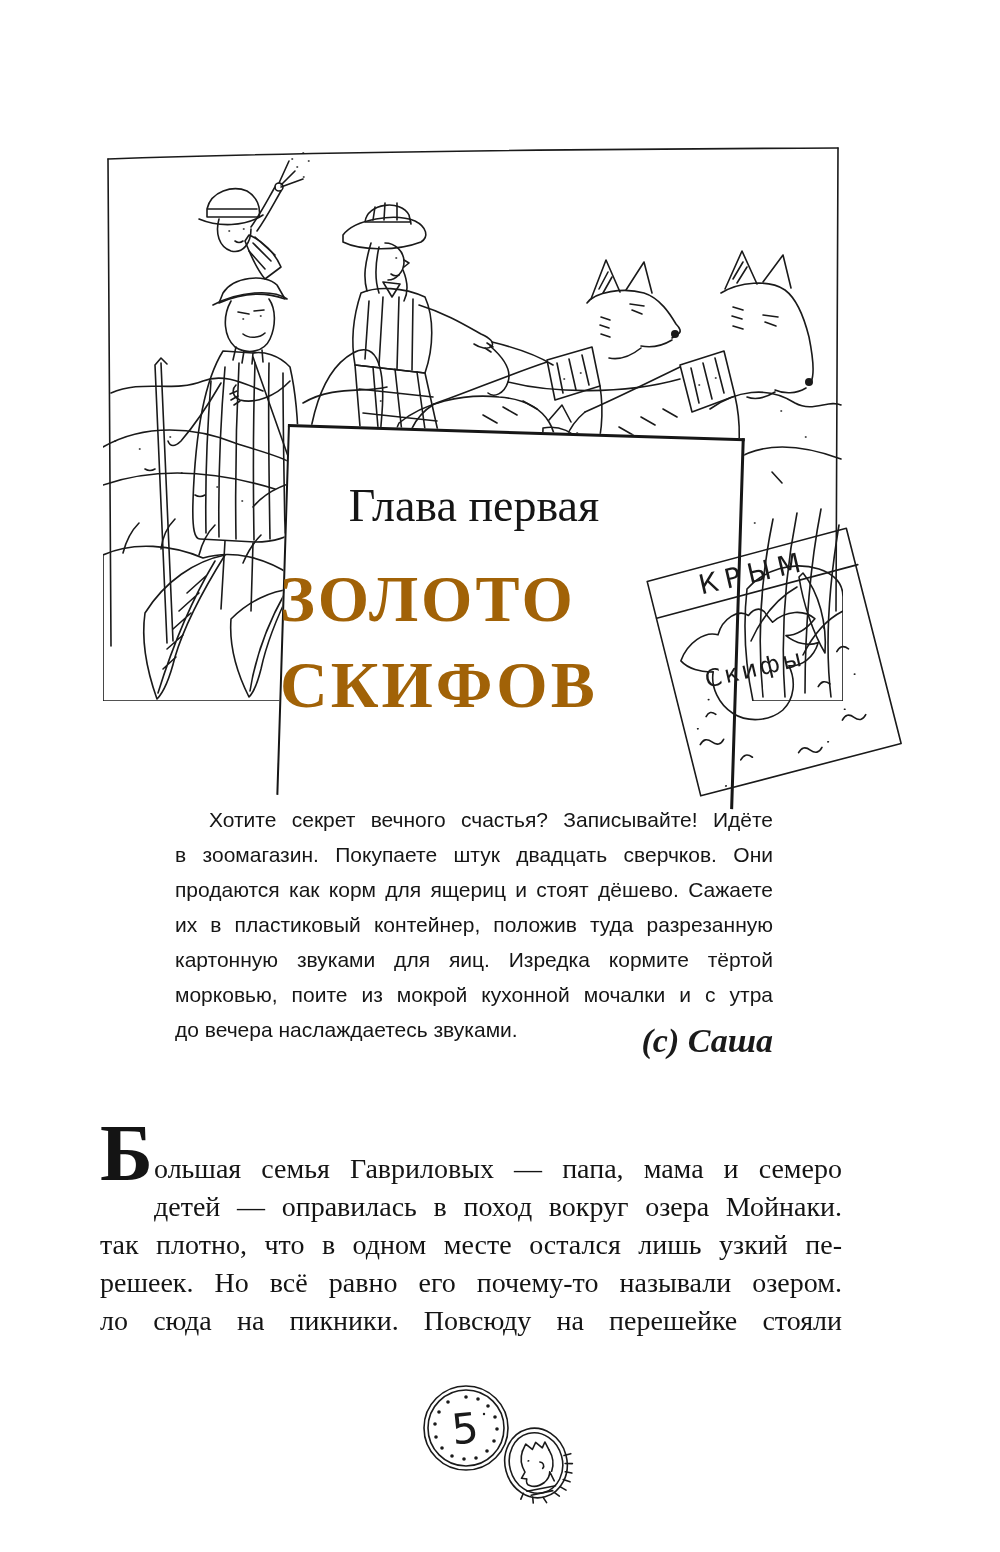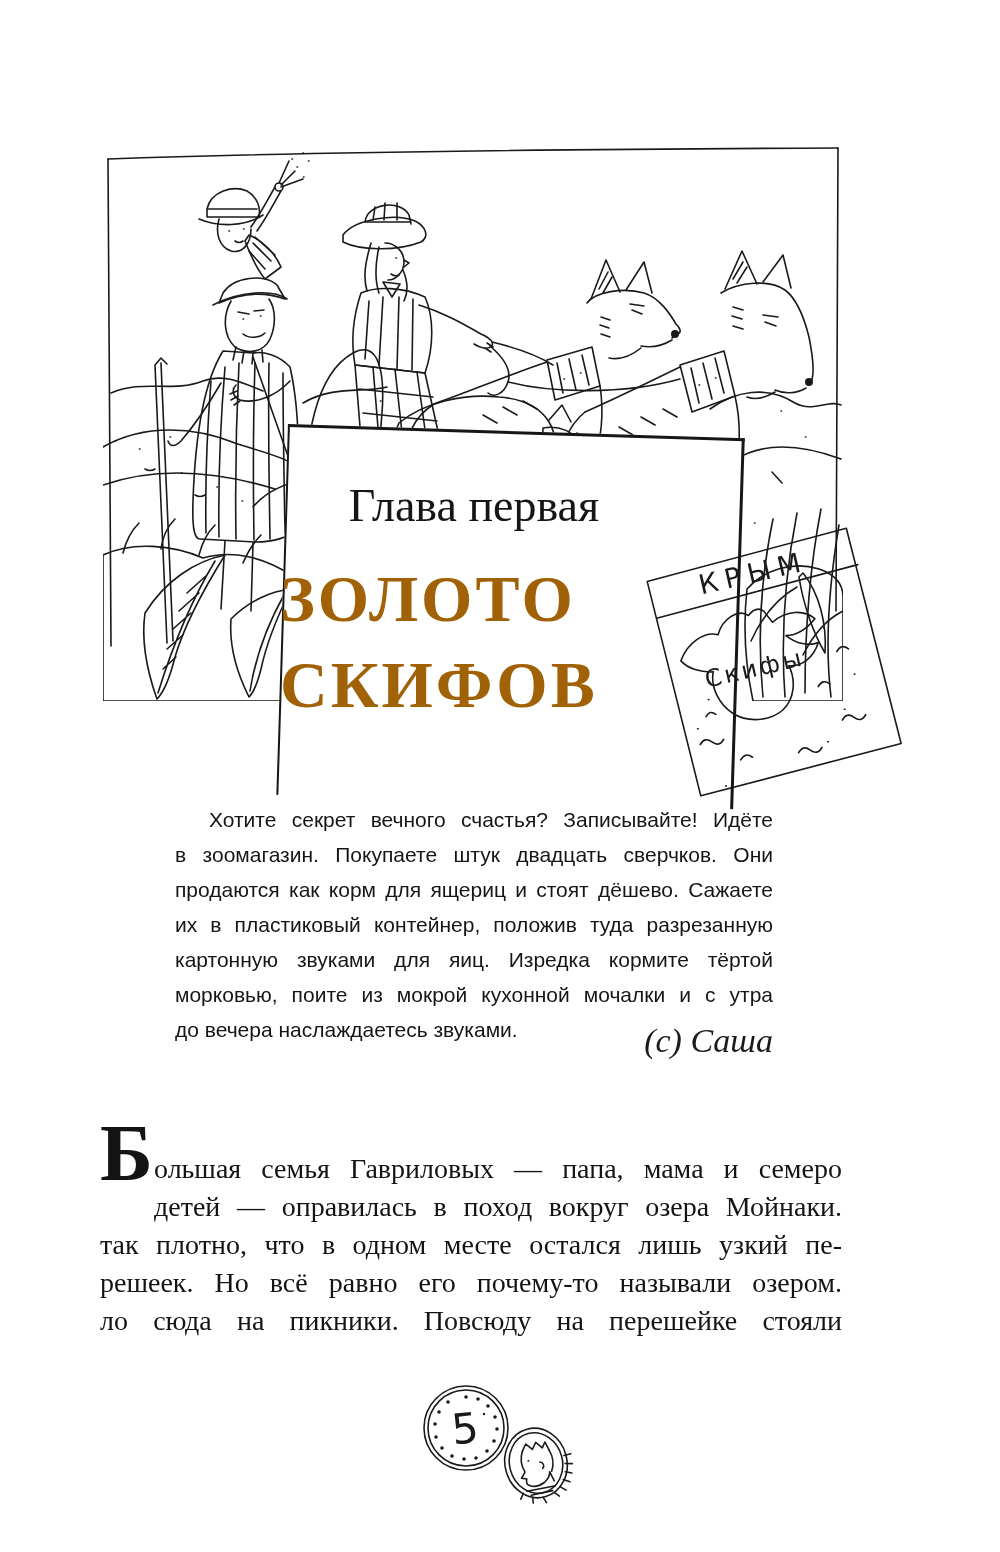--- a/index.html
+++ b/index.html
@@ -24,21 +24,21 @@
             transform:rotate(-13deg);z-index:3;}
 
   
   #epigraph{position:absolute;left:175px;top:790px;width:598px;z-index:5;
             font-family:"Liberation Sans",sans-serif;font-size:21px;color:#161616;margin-top:12px;}
   #epigraph .eline{height:35px;line-height:35px;text-align:justify;text-align-last:justify;
                    white-space:nowrap;}
   #epigraph .eline.first{padding-left:34px;}
   #epigraph .eline.last{text-align-last:left;}
   #attribution{position:absolute;left:175px;top:1022px;width:598px;text-align:right;z-index:5;
-               font-family:"Liberation Serif",serif;font-style:italic;font-size:34px;color:#1a1a1a;}
+               font-family:"Liberation Serif",serif;font-style:italic;font-size:34px;color:#1a1a1a;font-weight:bold;}
 
   
   #bodytext{position:absolute;left:100px;top:1116px;width:742px;z-index:5;
             font-size:28px;color:#141414;}
   .bline{height:38px;line-height:38px;text-align:justify;text-align-last:justify;white-space:nowrap;}
   #cap-row{display:flex;}
   #dropcap{width:54px;font-size:80px;line-height:74px;font-weight:bold;flex:0 0 54px;}
   #cap-lines{flex:1 1 auto;min-width:0;margin-top:34px;}
   .indent{padding-left:42px;}
 

